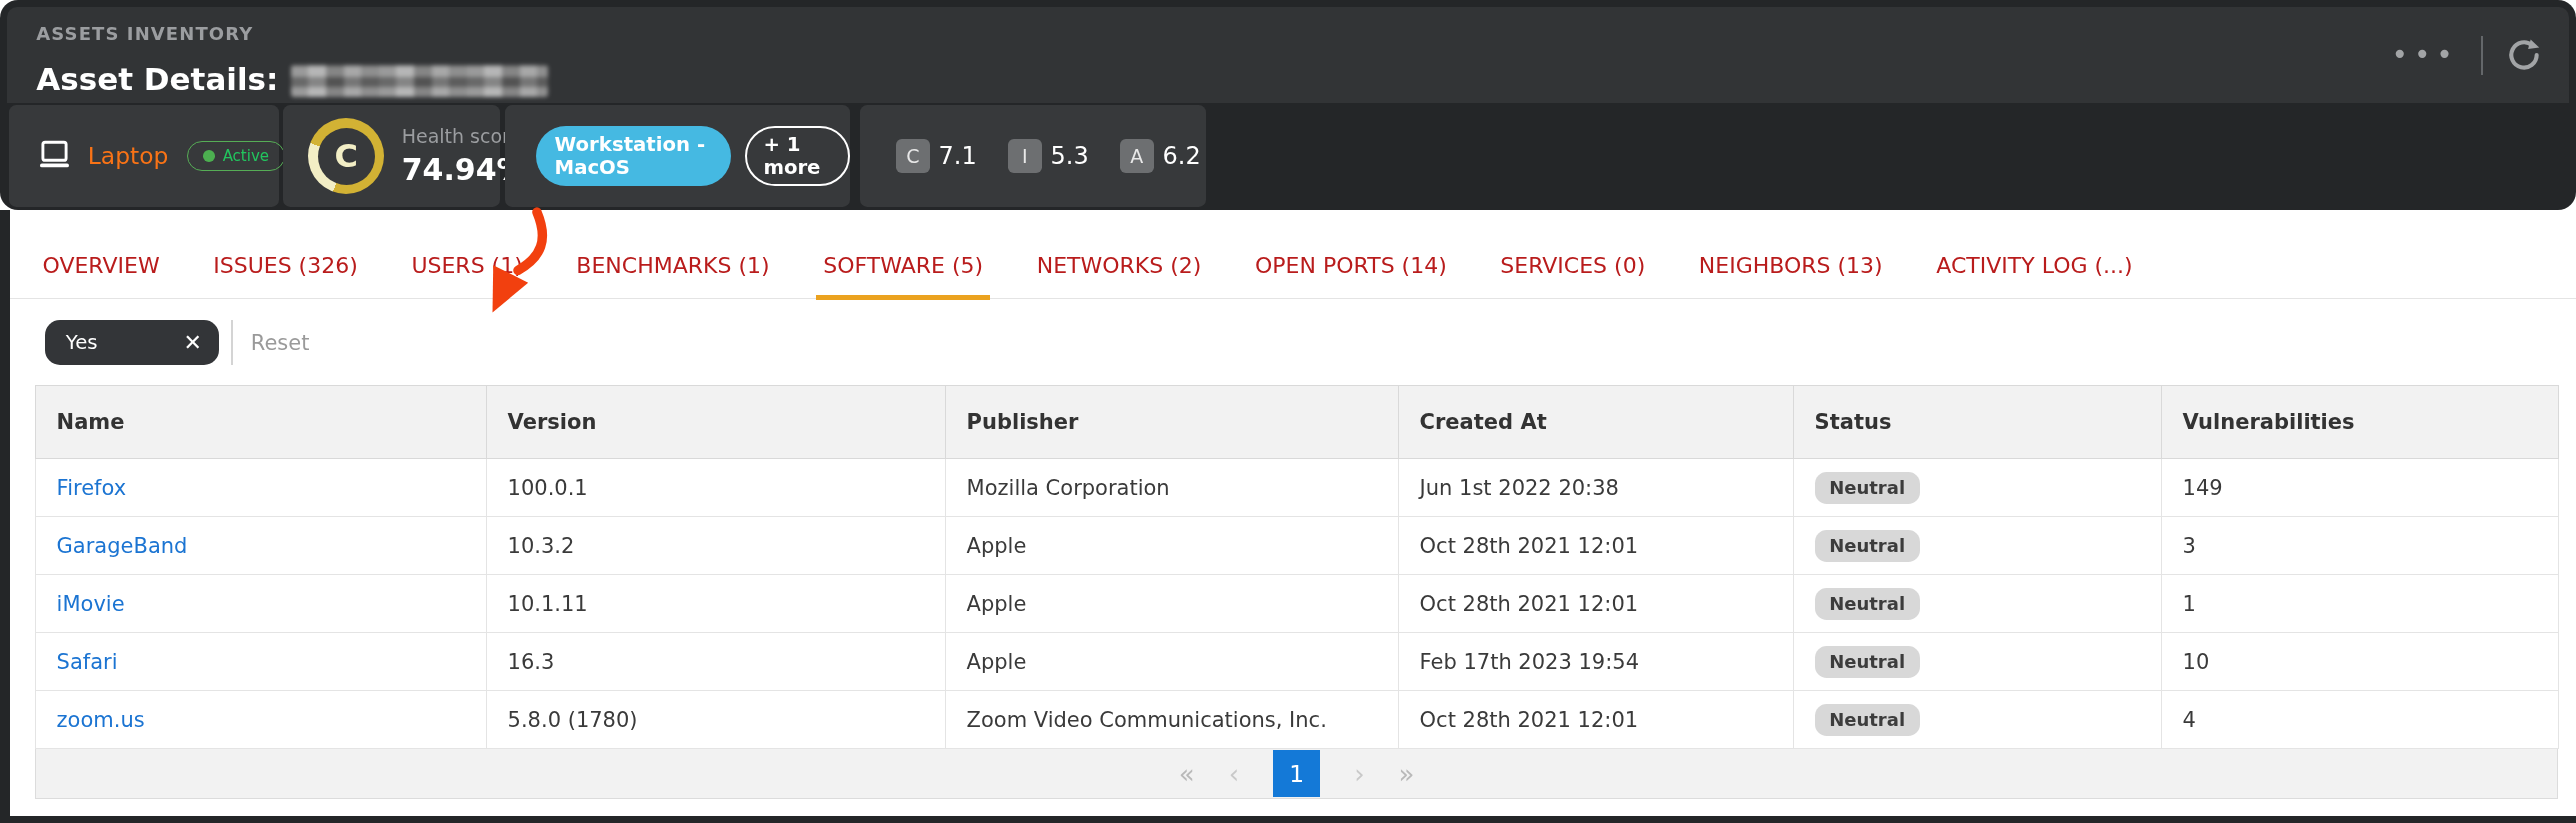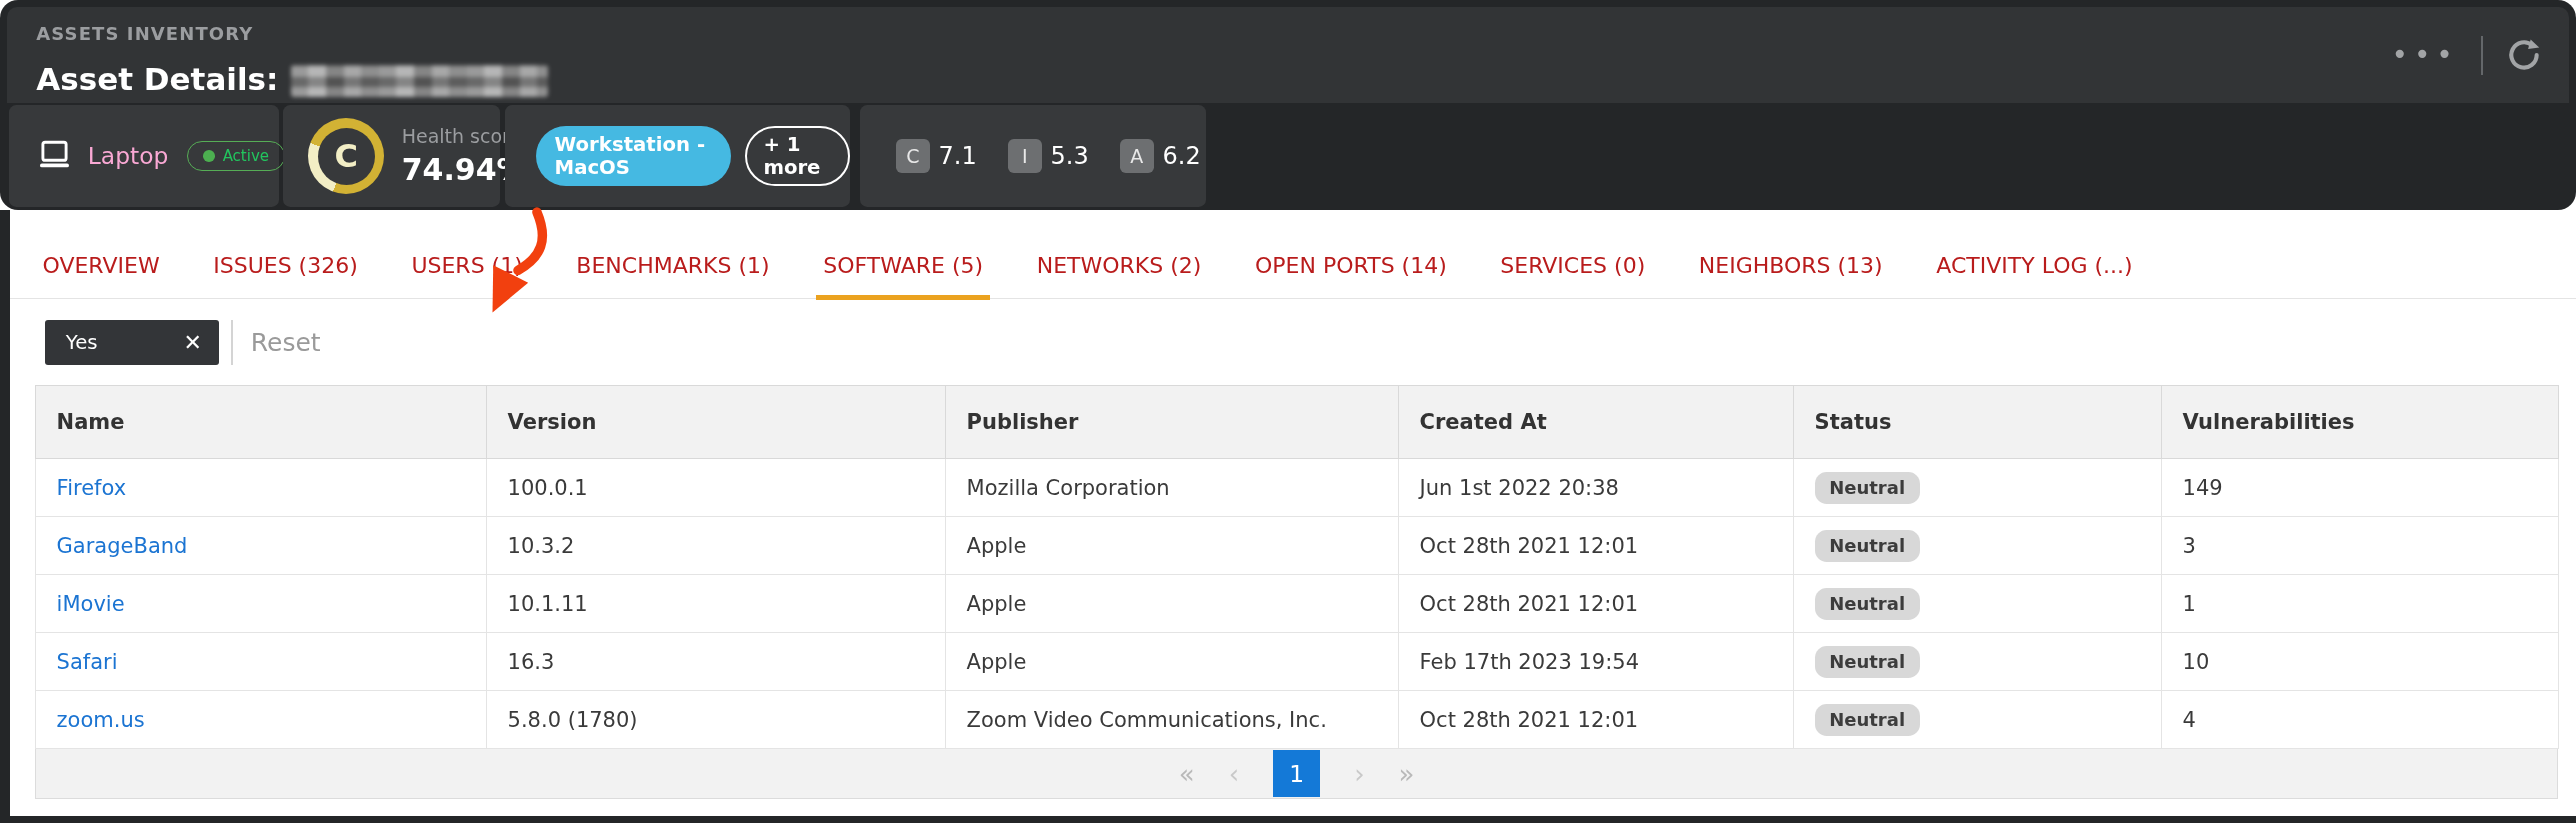--- a/index.html
+++ b/index.html
@@ -21,21 +21,21 @@
     background-blend-mode:overlay; filter:blur(2.2px); }
   .header-actions { position:absolute; right:26px; top:0; height:96px; display:flex; align-items:center; gap:22px; }
   .dots-icon { color:#a2a4a6; font-size:28px; letter-spacing:5.8px; line-height:1; cursor:pointer; }
   .vdivider { width:2.2px; height:39px; background:#64676a; }
   .refresh-btn { width:38px; height:38px; cursor:pointer; }
 
   
   .info-bar { position:absolute; top:105px; left:8.8px; display:flex; gap:4.4px; height:102px; }
   .card { background:#37393b; border-radius:7.3px; display:flex; align-items:center; height:102px; }
   .device-card { width:270px; padding-left:28px; }
-  .device-label { color:#f9a8d4; font-size:23.4px; margin-left:16px; }
+  .device-label { color:#f97316; font-size:23.4px; margin-left:16px; }
   .status-pill { margin-left:19px; display:flex; align-items:center; border:1.8px solid #56ad56;
     border-radius:729px; padding:5.1px 14.6px; }
   .status-dot { width:11.7px; height:11.7px; border-radius:50%; background:#4caf50; margin-right:8px; }
   .status-text { color:#22c55e; font-size:15px; }
   .fields-card { width:590px; padding-left:41px; gap:45px; }
   .field-label { font-size:19px; color:#9b9da0; margin-bottom:11.7px; }
   .field-value { font-size:22.6px; color:#ffffff; }
   .health-card { width:217px; padding-left:25px; }
   .gauge { width:76px; height:76px; border-radius:50%; position:relative; flex:none;
     background:conic-gradient(#d2b234 0 200deg,#f2eec5 200deg 290deg,#d2b234 290deg 360deg); }
@@ -67,26 +67,26 @@
   .tab.active::after { content:""; position:absolute; left:0; right:0; bottom:-1.5px; height:4.4px;
     background:#eba21f; }
 
   .filter-row { display:flex; align-items:center; margin:20.4px 0 19px 25px; height:47px; }
   .search-box { width:295px; height:45px; border:1.5px solid #cfcfcf; border-radius:7.3px;
     display:flex; align-items:center; padding:0 14.6px 0 17.5px; background:#fff; }
   .search-box input { border:none; outline:none; font-size:19.7px; color:#333; flex:1; min-width:0;
     font-family:inherit; background:transparent; }
   .search-box input::placeholder { color:#8a8a8a; }
   .search-icon { width:26px; height:26px; flex:none; }
-  .filter-chip { margin-left:10.2px; width:174px; height:45px; background:#333538; border-radius:3px;
+  .filter-chip { margin-left:10.2px; width:174px; height:45px; background:#333538; border-radius:15px;
     color:#ffffff; font-size:19.7px; display:flex; align-items:center; justify-content:space-between;
     padding:0 17.5px 0 20.4px; cursor:pointer; }
   .chip-close { font-size:22px; color:#ffffff; cursor:pointer; }
   .filter-divider { width:2.2px; height:45px; background:#d4d4d4; margin-left:11.7px; }
-  .reset-btn { margin-left:17.5px; font-size:25px; color:#9a9a9a; cursor:pointer; }
+  .reset-btn { margin-left:17.5px; font-size:21px; color:#9a9a9a; cursor:pointer; }
 
   table.sw-table { margin-left:25px; width:2523px; border-collapse:collapse; table-layout:fixed;
     font-size:21px; color:#3a3a3a; }
   .sw-table col.c1{width:451px}.sw-table col.c2{width:459px}.sw-table col.c3{width:453px}
   .sw-table col.c4{width:395px}.sw-table col.c5{width:368px}.sw-table col.c6{width:397px}
   .sw-table th { background:#f2f2f2; text-align:left; font-weight:bold; height:73px;
     padding-left:20.4px; border:1.5px solid #d9d9d9; color:#333; }
   .sw-table td { height:58px; padding-left:20.4px; border:1.5px solid #e4e4e4; background:#fff; }
   .sw-table a { color:#1b74d2; text-decoration:none; cursor:pointer; }
   .badge { display:inline-block; background:#d8d8d8; color:#3c3c3c; font-weight:bold;

